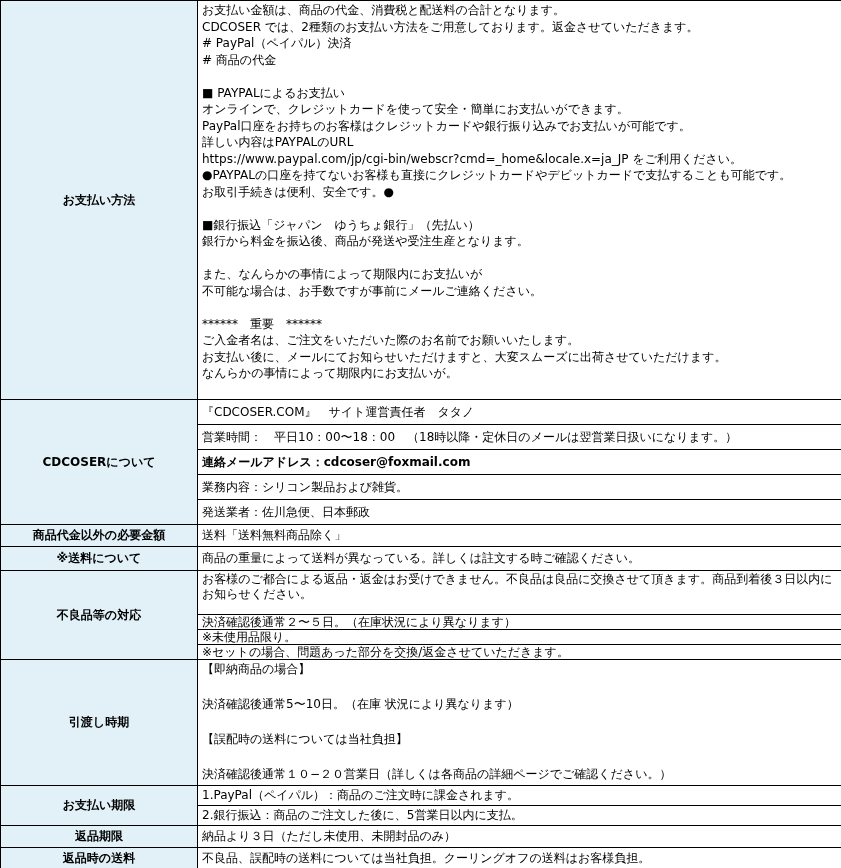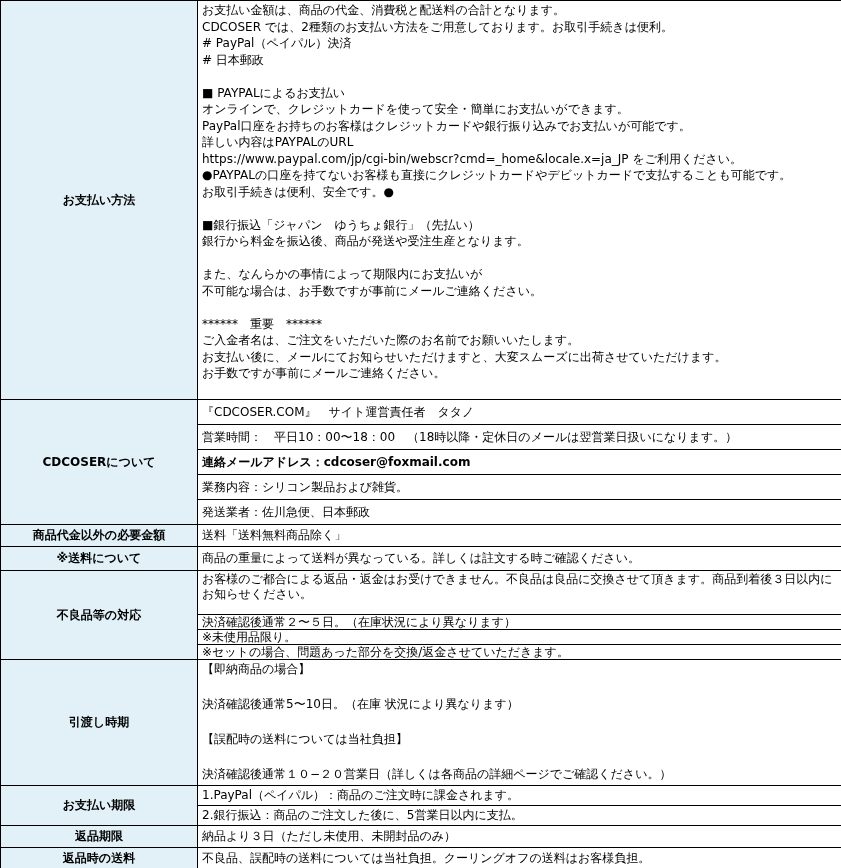--- a/index.html
+++ b/index.html
@@ -70,42 +70,42 @@
     <colgroup>
       <col class="col-label">
       <col class="col-content">
     </colgroup>
     <tbody>
 
       <tr>
         <th class="label-cell">お支払い方法</th>
         <td class="content-cell payment-cell">
           <div class="line">お支払い金額は、商品の代金、消費税と配送料の合計となります。</div>
-          <div class="line">CDCOSER では、2種類のお支払い方法をご用意しております。お取引手続きは便利。</div>
+          <div class="line">CDCOSER では、2種類のお支払い方法をご用意しております。返金させていただきます。</div>
           <div class="line"># PayPal（ペイパル）決済</div>
-          <div class="line"># 日本郵政</div>
+          <div class="line"># 商品の代金</div>
           <div class="line"></div>
           <div class="line">■ PAYPALによるお支払い</div>
           <div class="line">オンラインで、クレジットカードを使って安全・簡単にお支払いができます。</div>
           <div class="line">PayPal口座をお持ちのお客様はクレジットカードや銀行振り込みでお支払いが可能です。</div>
           <div class="line">詳しい内容はPAYPALのURL</div>
           <div class="line">https://www.paypal.com/jp/cgi-bin/webscr?cmd=_home&amp;locale.x=ja_JP をご利用ください。</div>
           <div class="line">●PAYPALの口座を持てないお客様も直接にクレジットカードやデビットカードで支払することも可能です。</div>
           <div class="line">お取引手続きは便利、安全です。●</div>
           <div class="line"></div>
           <div class="line">■銀行振込「ジャパン　ゆうちょ銀行」（先払い）</div>
           <div class="line">銀行から料金を振込後、商品が発送や受注生産となります。</div>
           <div class="line"></div>
           <div class="line">また、なんらかの事情によって期限内にお支払いが</div>
           <div class="line">不可能な場合は、お手数ですが事前にメールご連絡ください。</div>
           <div class="line"></div>
           <div class="line">******　重要　******</div>
           <div class="line">ご入金者名は、ご注文をいただいた際のお名前でお願いいたします。</div>
           <div class="line">お支払い後に、メールにてお知らせいただけますと、大変スムーズに出荷させていただけます。</div>
-          <div class="line">お手数ですが事前にメールご連絡ください。</div>
+          <div class="line">なんらかの事情によって期限内にお支払いが。</div>
         </td>
       </tr>
 
       <tr>
         <th class="label-cell" rowspan="5">CDCOSERについて</th>
         <td class="content-cell vmid h25">『CDCOSER.COM』　サイト運営責任者　タタノ</td>
       </tr>
       <tr>
         <td class="content-cell vmid h25">営業時間：　平日10：00〜18：00　（18時以降・定休日のメールは翌営業日扱いになります。）</td>
       </tr>

